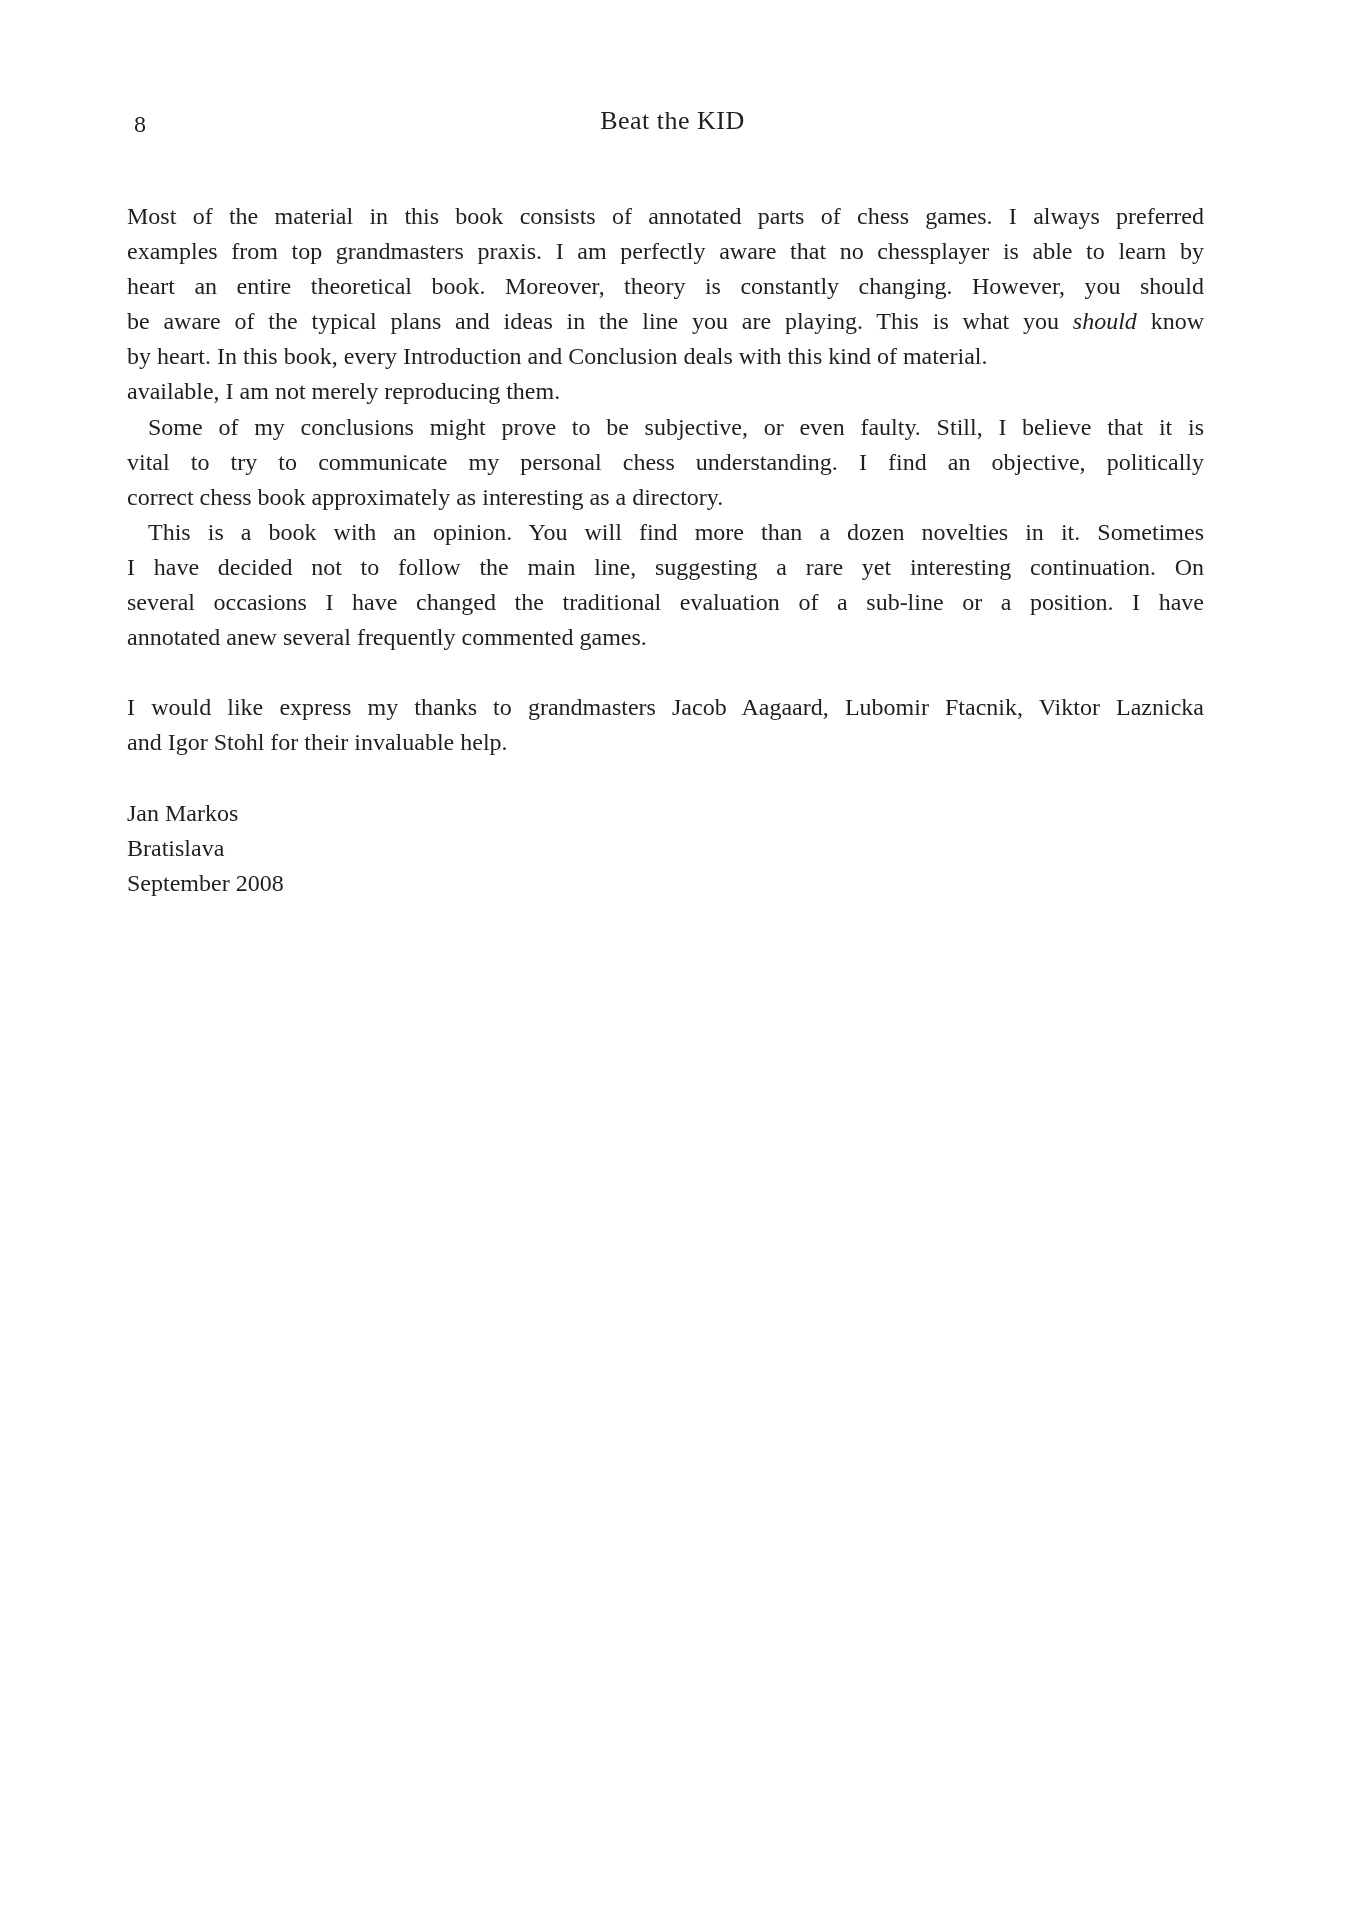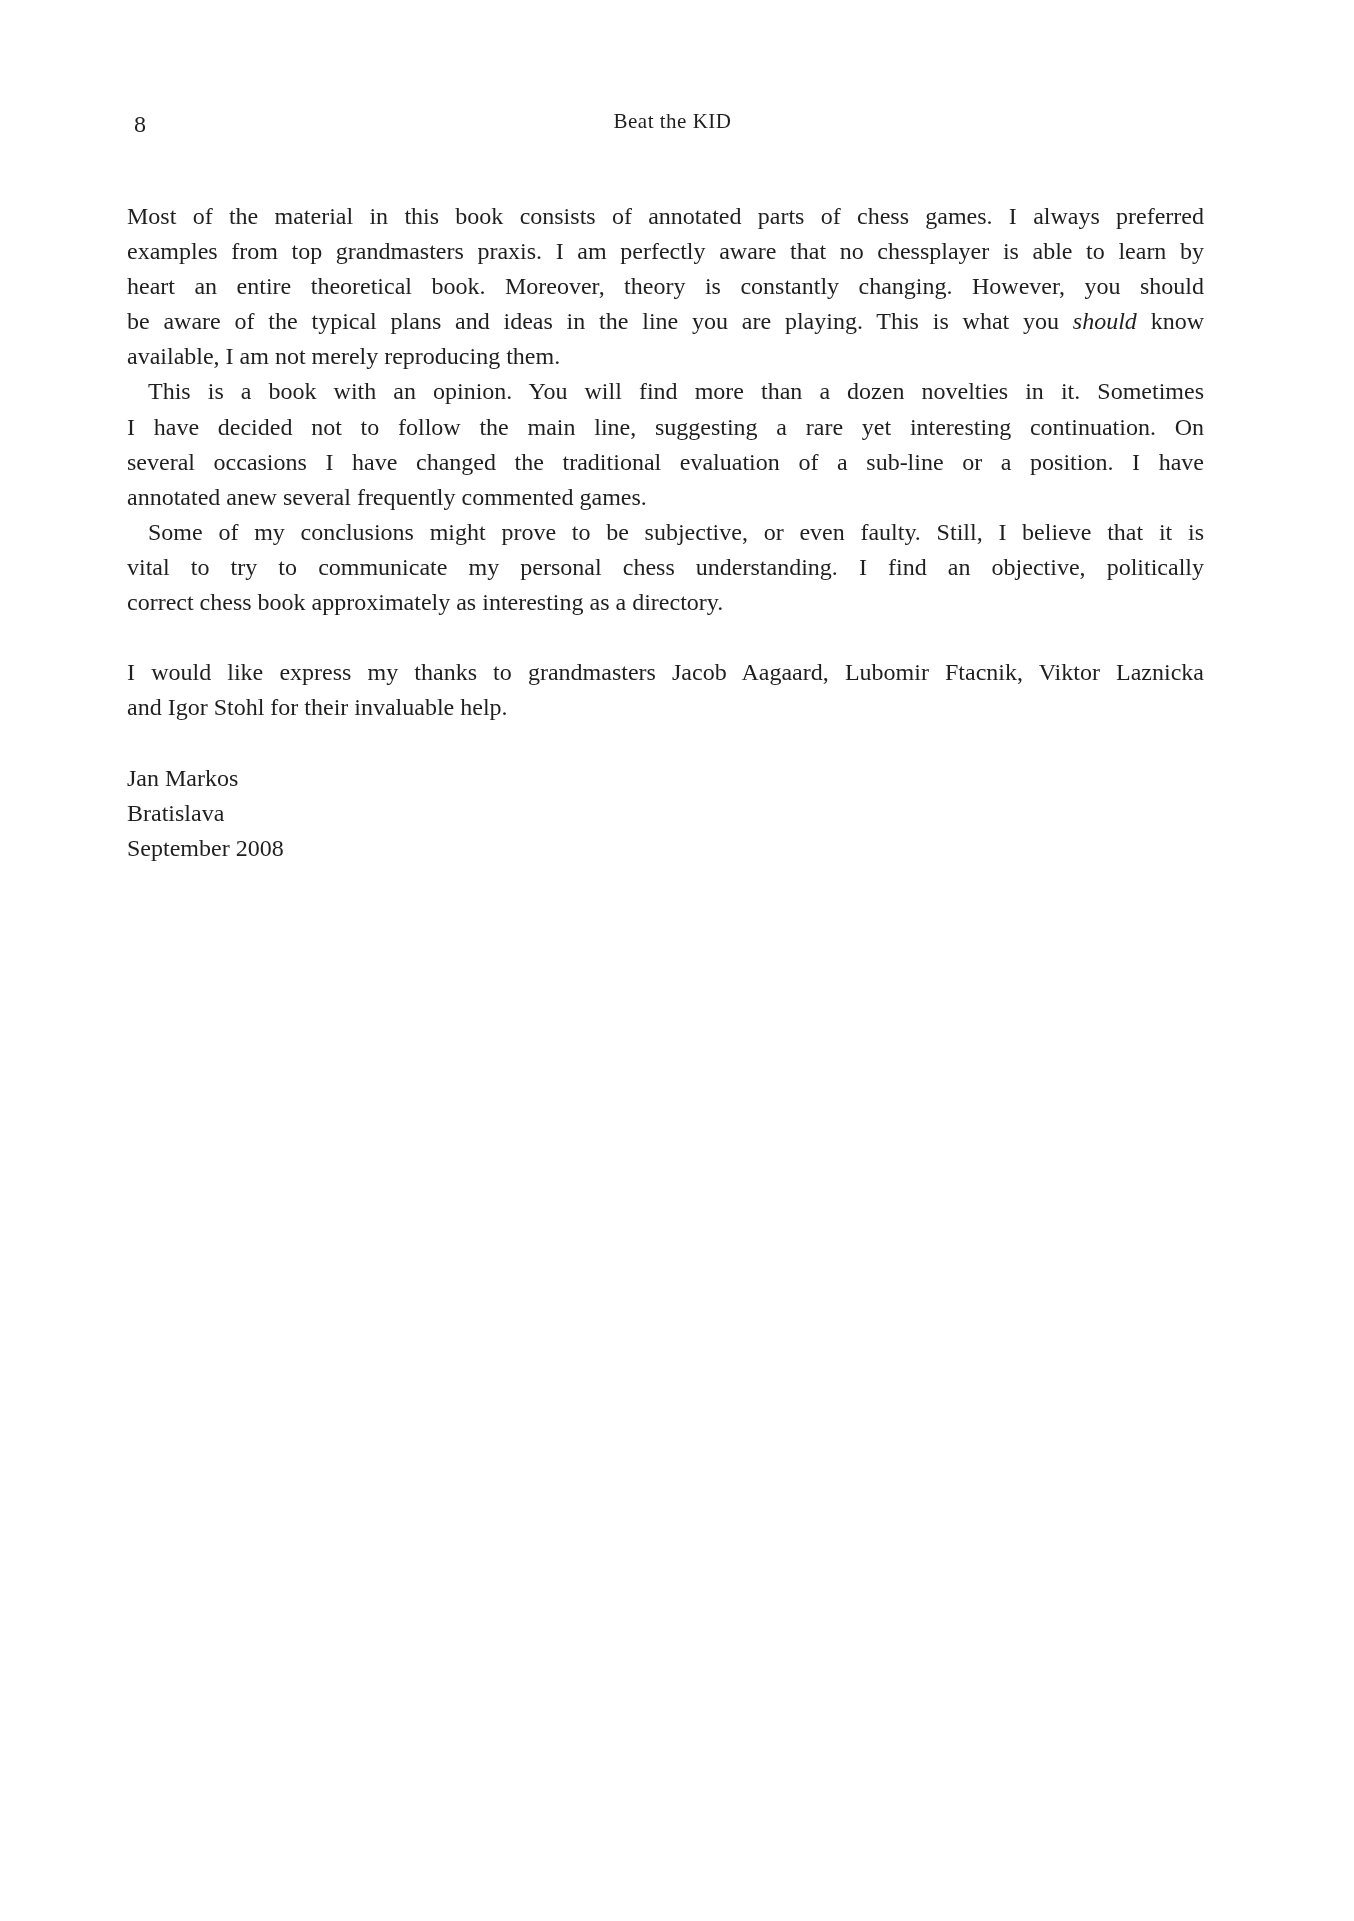--- a/index.html
+++ b/index.html
@@ -28,21 +28,21 @@
     line-height: 34px;
   }
   .page-number {
     position: absolute;
     left: 0;
     top: 3px;
     font-size: 24px;
   }
   .running-title {
     text-align: center;
-    font-size: 21px;
+    font-size: 26px;
     letter-spacing: 0.5px;
   }
   .body-text {
     position: absolute;
     top: 199px;
     left: 127px;
     width: 1077px;
     font-size: 24px;
   }
   .line {
@@ -76,37 +76,38 @@
     <div class="running-title">Beat the KID</div>
   </div>
 
   <div class="body-text">
 
     <div>
       <div class="line full">Most of the material in this book consists of annotated parts of chess games. I always preferred</div>
       <div class="line full">examples from top grandmasters praxis. I am perfectly aware that no chessplayer is able to learn by</div>
       <div class="line full">heart an entire theoretical book. Moreover, theory is constantly changing. However, you should</div>
       <div class="line full"><span>be aware of the typical plans and ideas in the line you are playing. This is what you </span><i>should</i><span> know</span></div>
+      <div class="line">by heart. In this book, every Introduction and Conclusion deals with this kind of material.</div>
     </div>
 
     <div>
       <div class="line">available, I am not merely reproducing them.</div>
     </div>
 
     <div>
+      <div class="line full indent">Some of my conclusions might prove to be subjective, or even faulty. Still, I believe that it is</div>
+      <div class="line full">vital to try to communicate my personal chess understanding. I find an objective, politically</div>
+      <div class="line">correct chess book approximately as interesting as a directory.</div>
+    </div>
+
+    <div>
       <div class="line full indent">This is a book with an opinion. You will find more than a dozen novelties in it. Sometimes</div>
       <div class="line full">I have decided not to follow the main line, suggesting a rare yet interesting continuation. On</div>
       <div class="line full">several occasions I have changed the traditional evaluation of a sub-line or a position. I have</div>
       <div class="line">annotated anew several frequently commented games.</div>
-    </div>
-
-    <div>
-      <div class="line full indent">Some of my conclusions might prove to be subjective, or even faulty. Still, I believe that it is</div>
-      <div class="line full">vital to try to communicate my personal chess understanding. I find an objective, politically</div>
-      <div class="line">correct chess book approximately as interesting as a directory.</div>
     </div>
 
     <div class="blank-line"></div>
 
     <div>
       <div class="line full">I would like express my thanks to grandmasters Jacob Aagaard, Lubomir Ftacnik, Viktor Laznicka</div>
       <div class="line">and Igor Stohl for their invaluable help.</div>
     </div>
 
     <div class="blank-line"></div>

